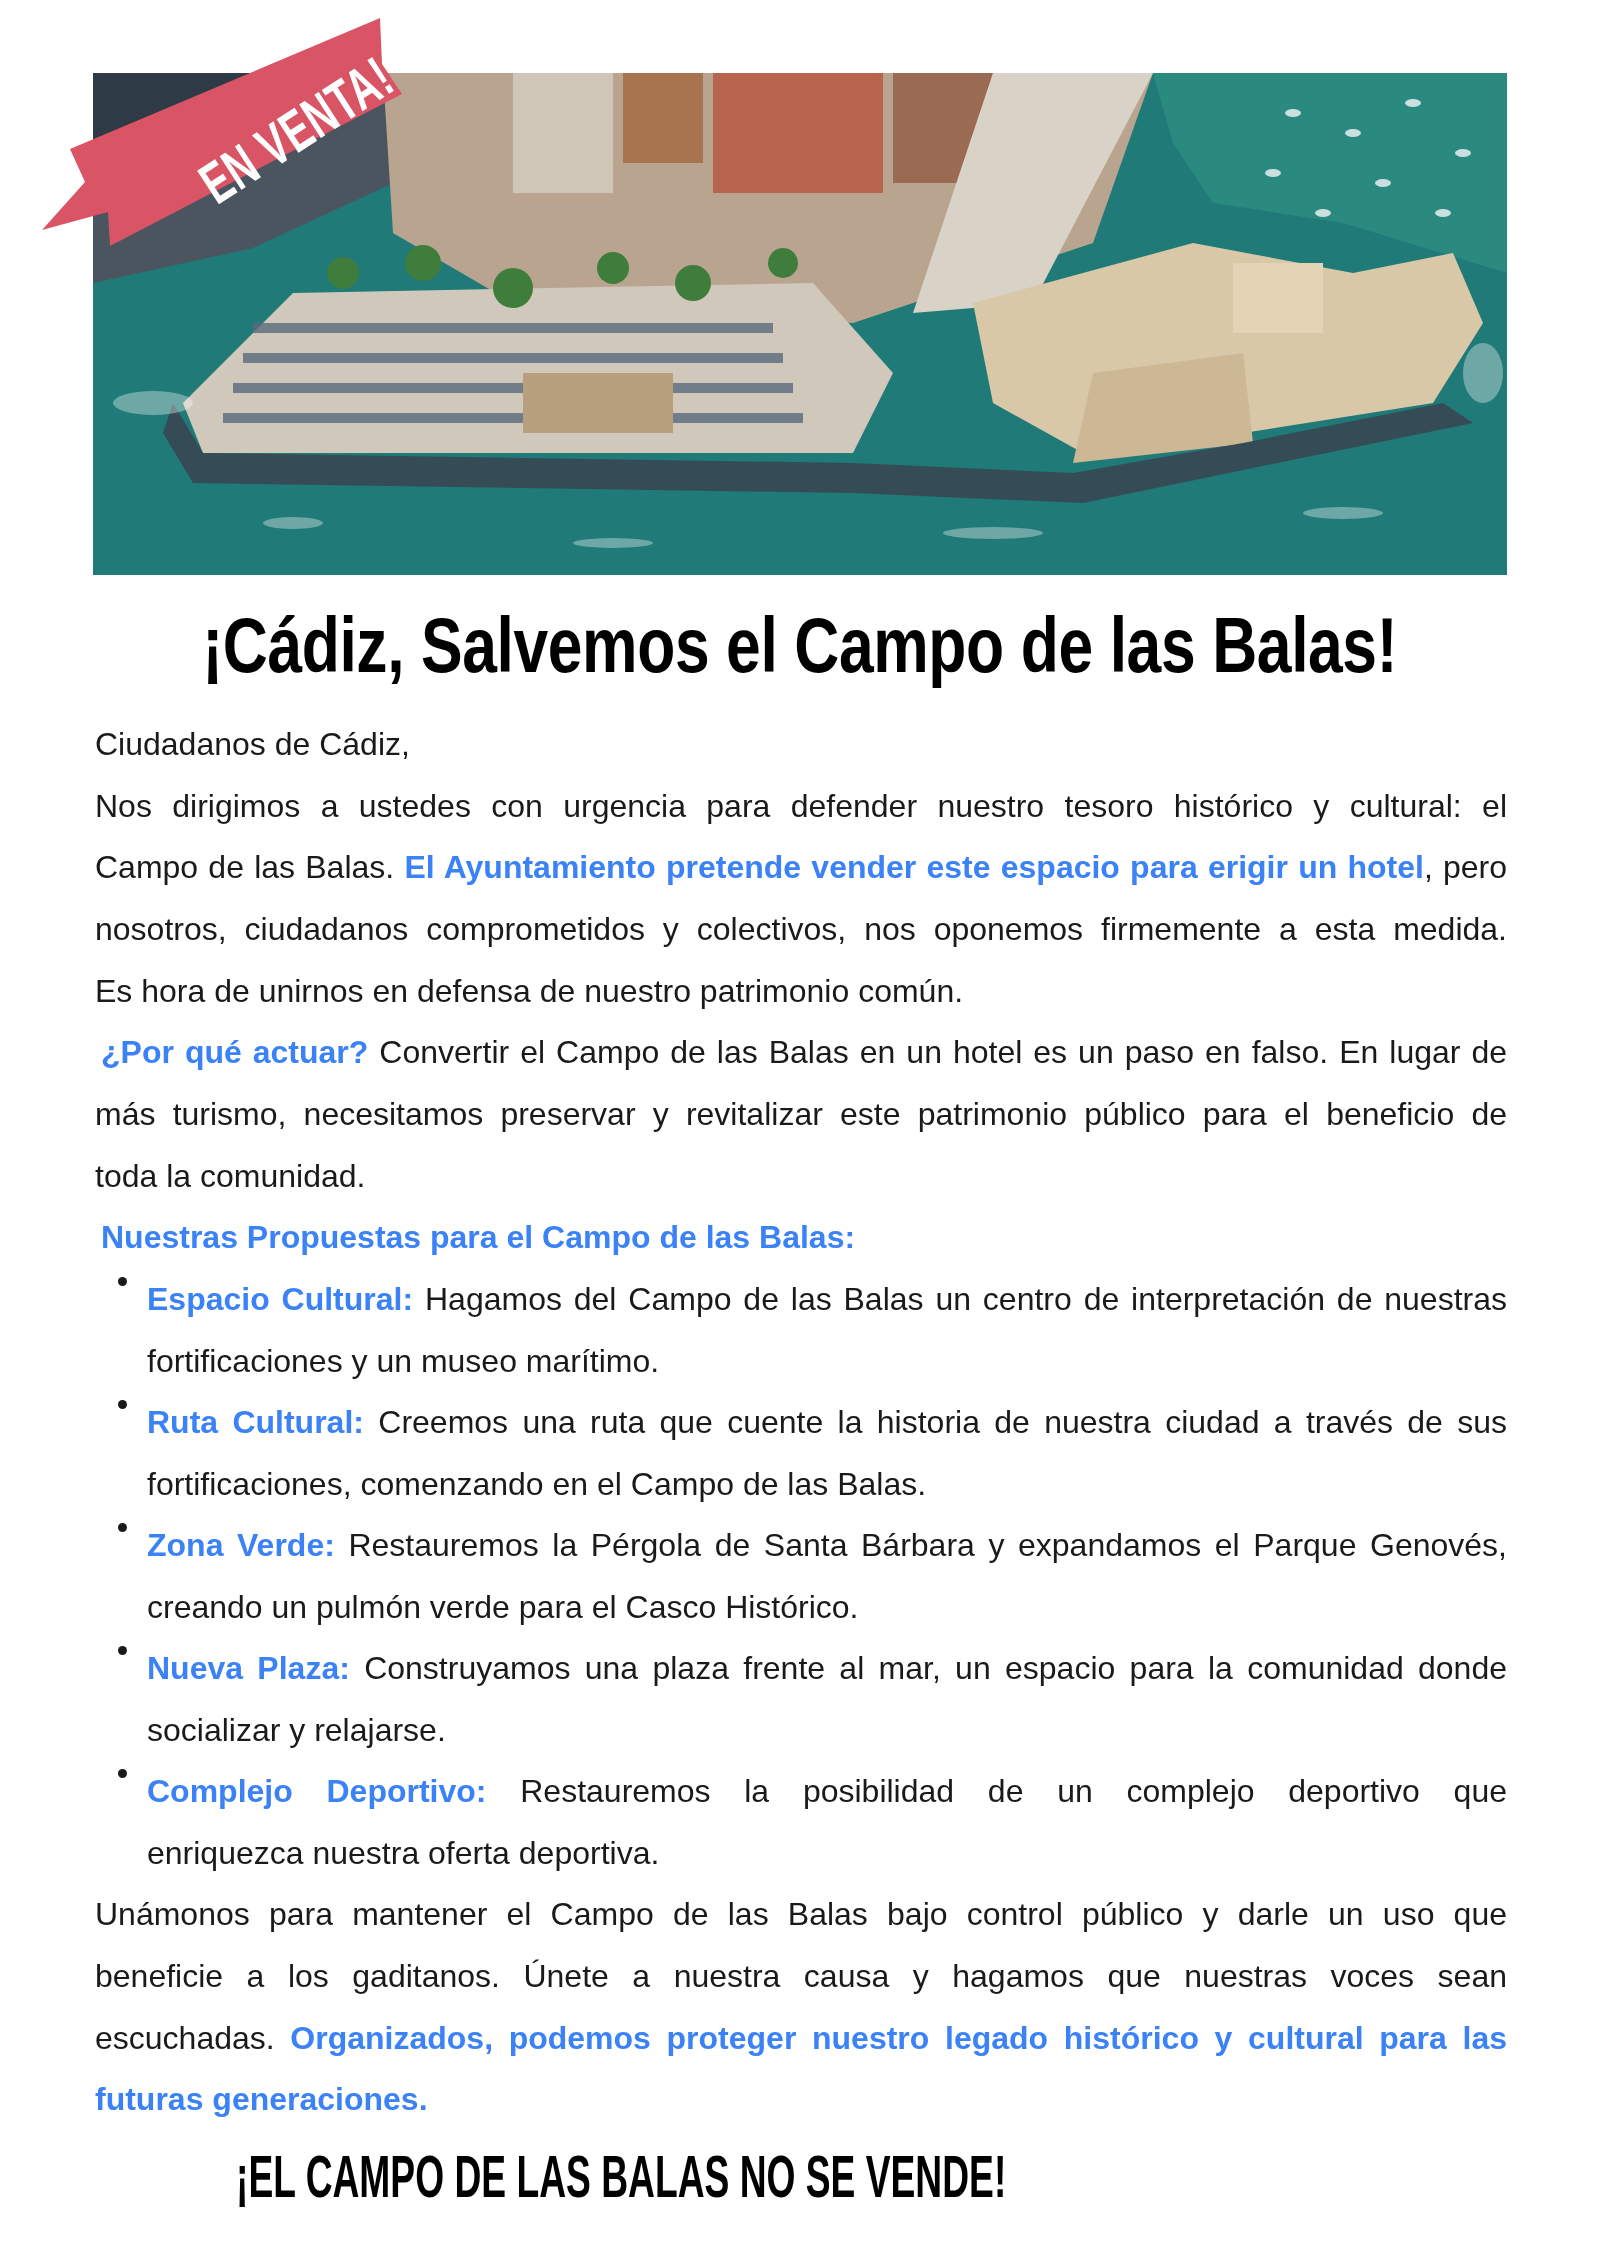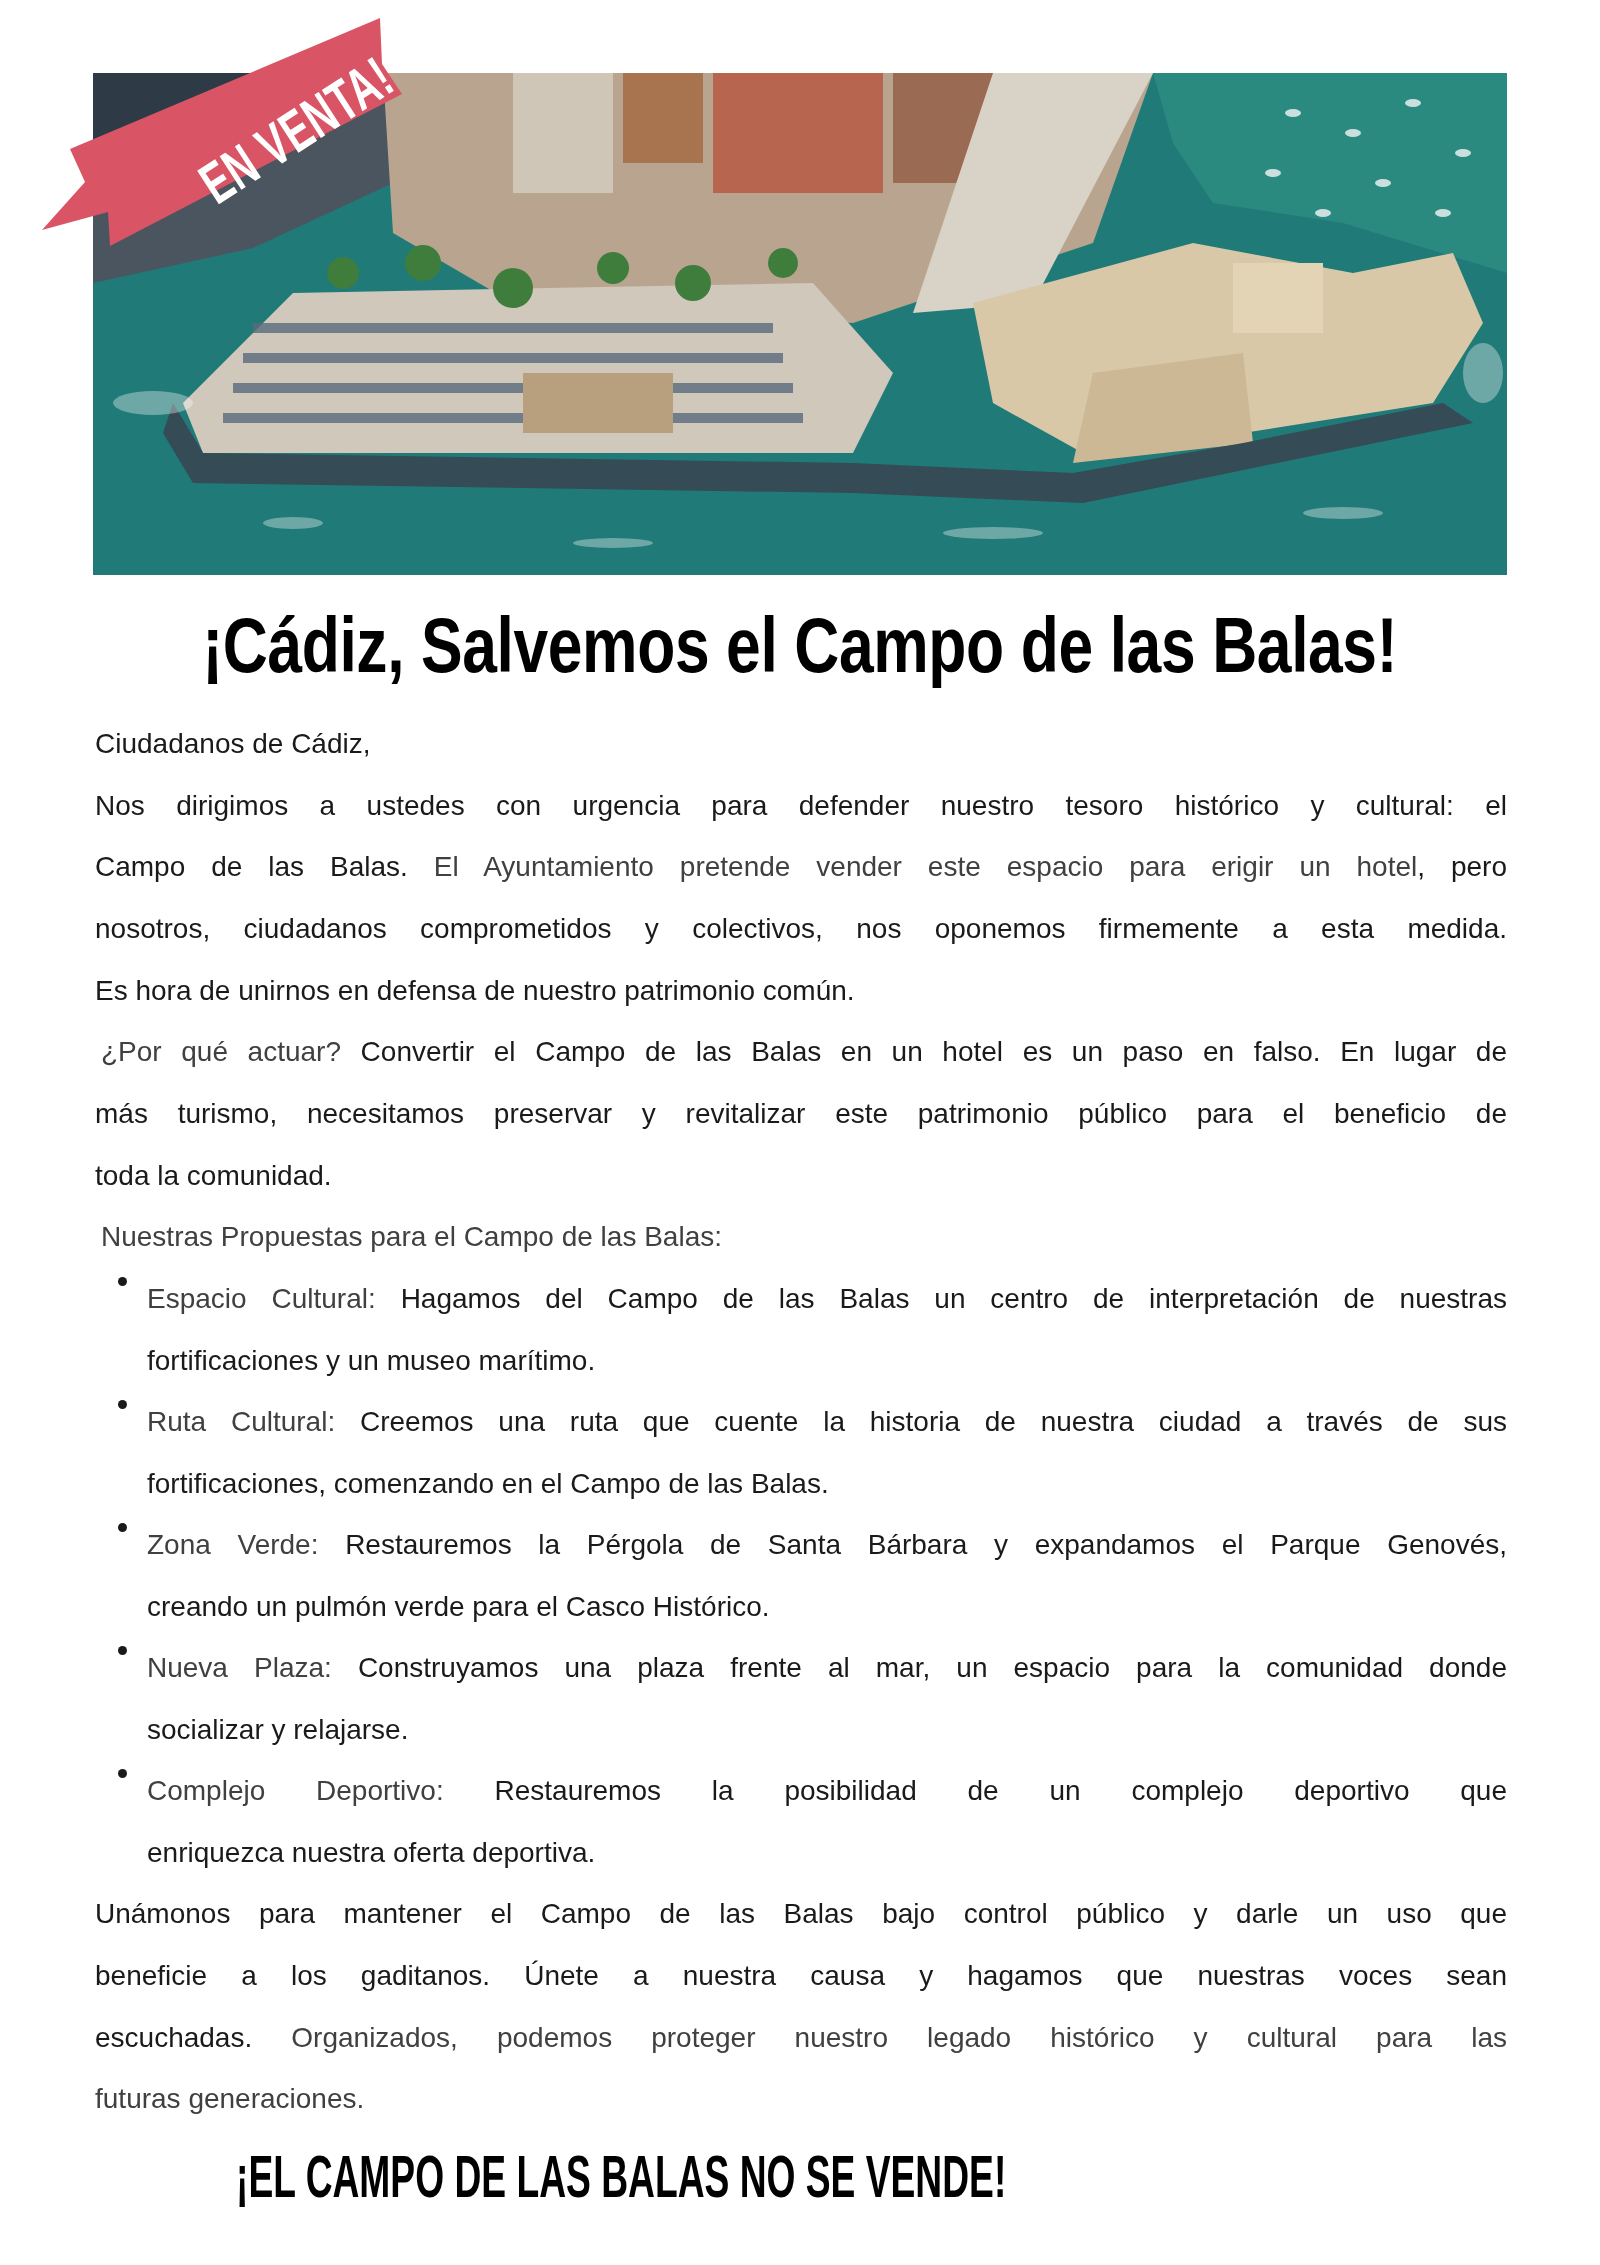--- a/index.html
+++ b/index.html
@@ -12,24 +12,24 @@
   .ribbon-text { position:absolute; left:112px; top:98px; width:260px; text-align:center;
                  transform:rotate(-33deg); transform-origin:50% 50%;
                  font-weight:bold; font-size:58px; color:#ffffff; letter-spacing:1px;
                  font-family:"Liberation Sans", sans-serif; }
   .ribbon-text span { display:inline-block; transform:scaleX(0.68); transform-origin:50% 50%; white-space:nowrap; }
   .title { position:absolute; left:0; width:1600px; top:600px; text-align:center; height:90px; }
   .title span { display:inline-block; font-family:"Liberation Sans", sans-serif; font-weight:bold;
                 font-size:78px; line-height:90px; white-space:nowrap; color:#000;
                 transform:scaleX(0.80); transform-origin:50% 50%; letter-spacing:-0.5px; }
   .body { position:absolute; left:95px; width:1412px; top:0; }
-  .line { position:absolute; left:0; width:1412px; font-size:28px; line-height:34px; height:34px;
+  .line { position:absolute; left:0; width:1412px; font-size:32px; line-height:34px; height:34px;
           white-space:nowrap; color:#1a1a1a; }
   .just { text-align:justify; text-align-last:justify; }
-  .line b { font-weight:normal; color:#404040; }
+  .line b { font-weight:bold; color:#3b82f6; }
   .ind { left:52px; width:1360px; }
   .bullet { position:absolute; width:9px; height:9px; border-radius:50%; background:#1a1a1a; left:23px; }
   .footer { position:absolute; left:0; width:1600px; top:2142px; text-align:left; height:70px; }
   .footer span { display:inline-block; font-family:"Liberation Sans", sans-serif; font-weight:bold; font-size:60px;
                  line-height:70px; white-space:nowrap; color:#000; transform:scaleX(0.62); transform-origin:50% 50%; }
 </style>
 </head>
 <body>
 
 <div class="photo" title="Vista aérea del Campo de las Balas y el Baluarte de la Candelaria, Cádiz">

